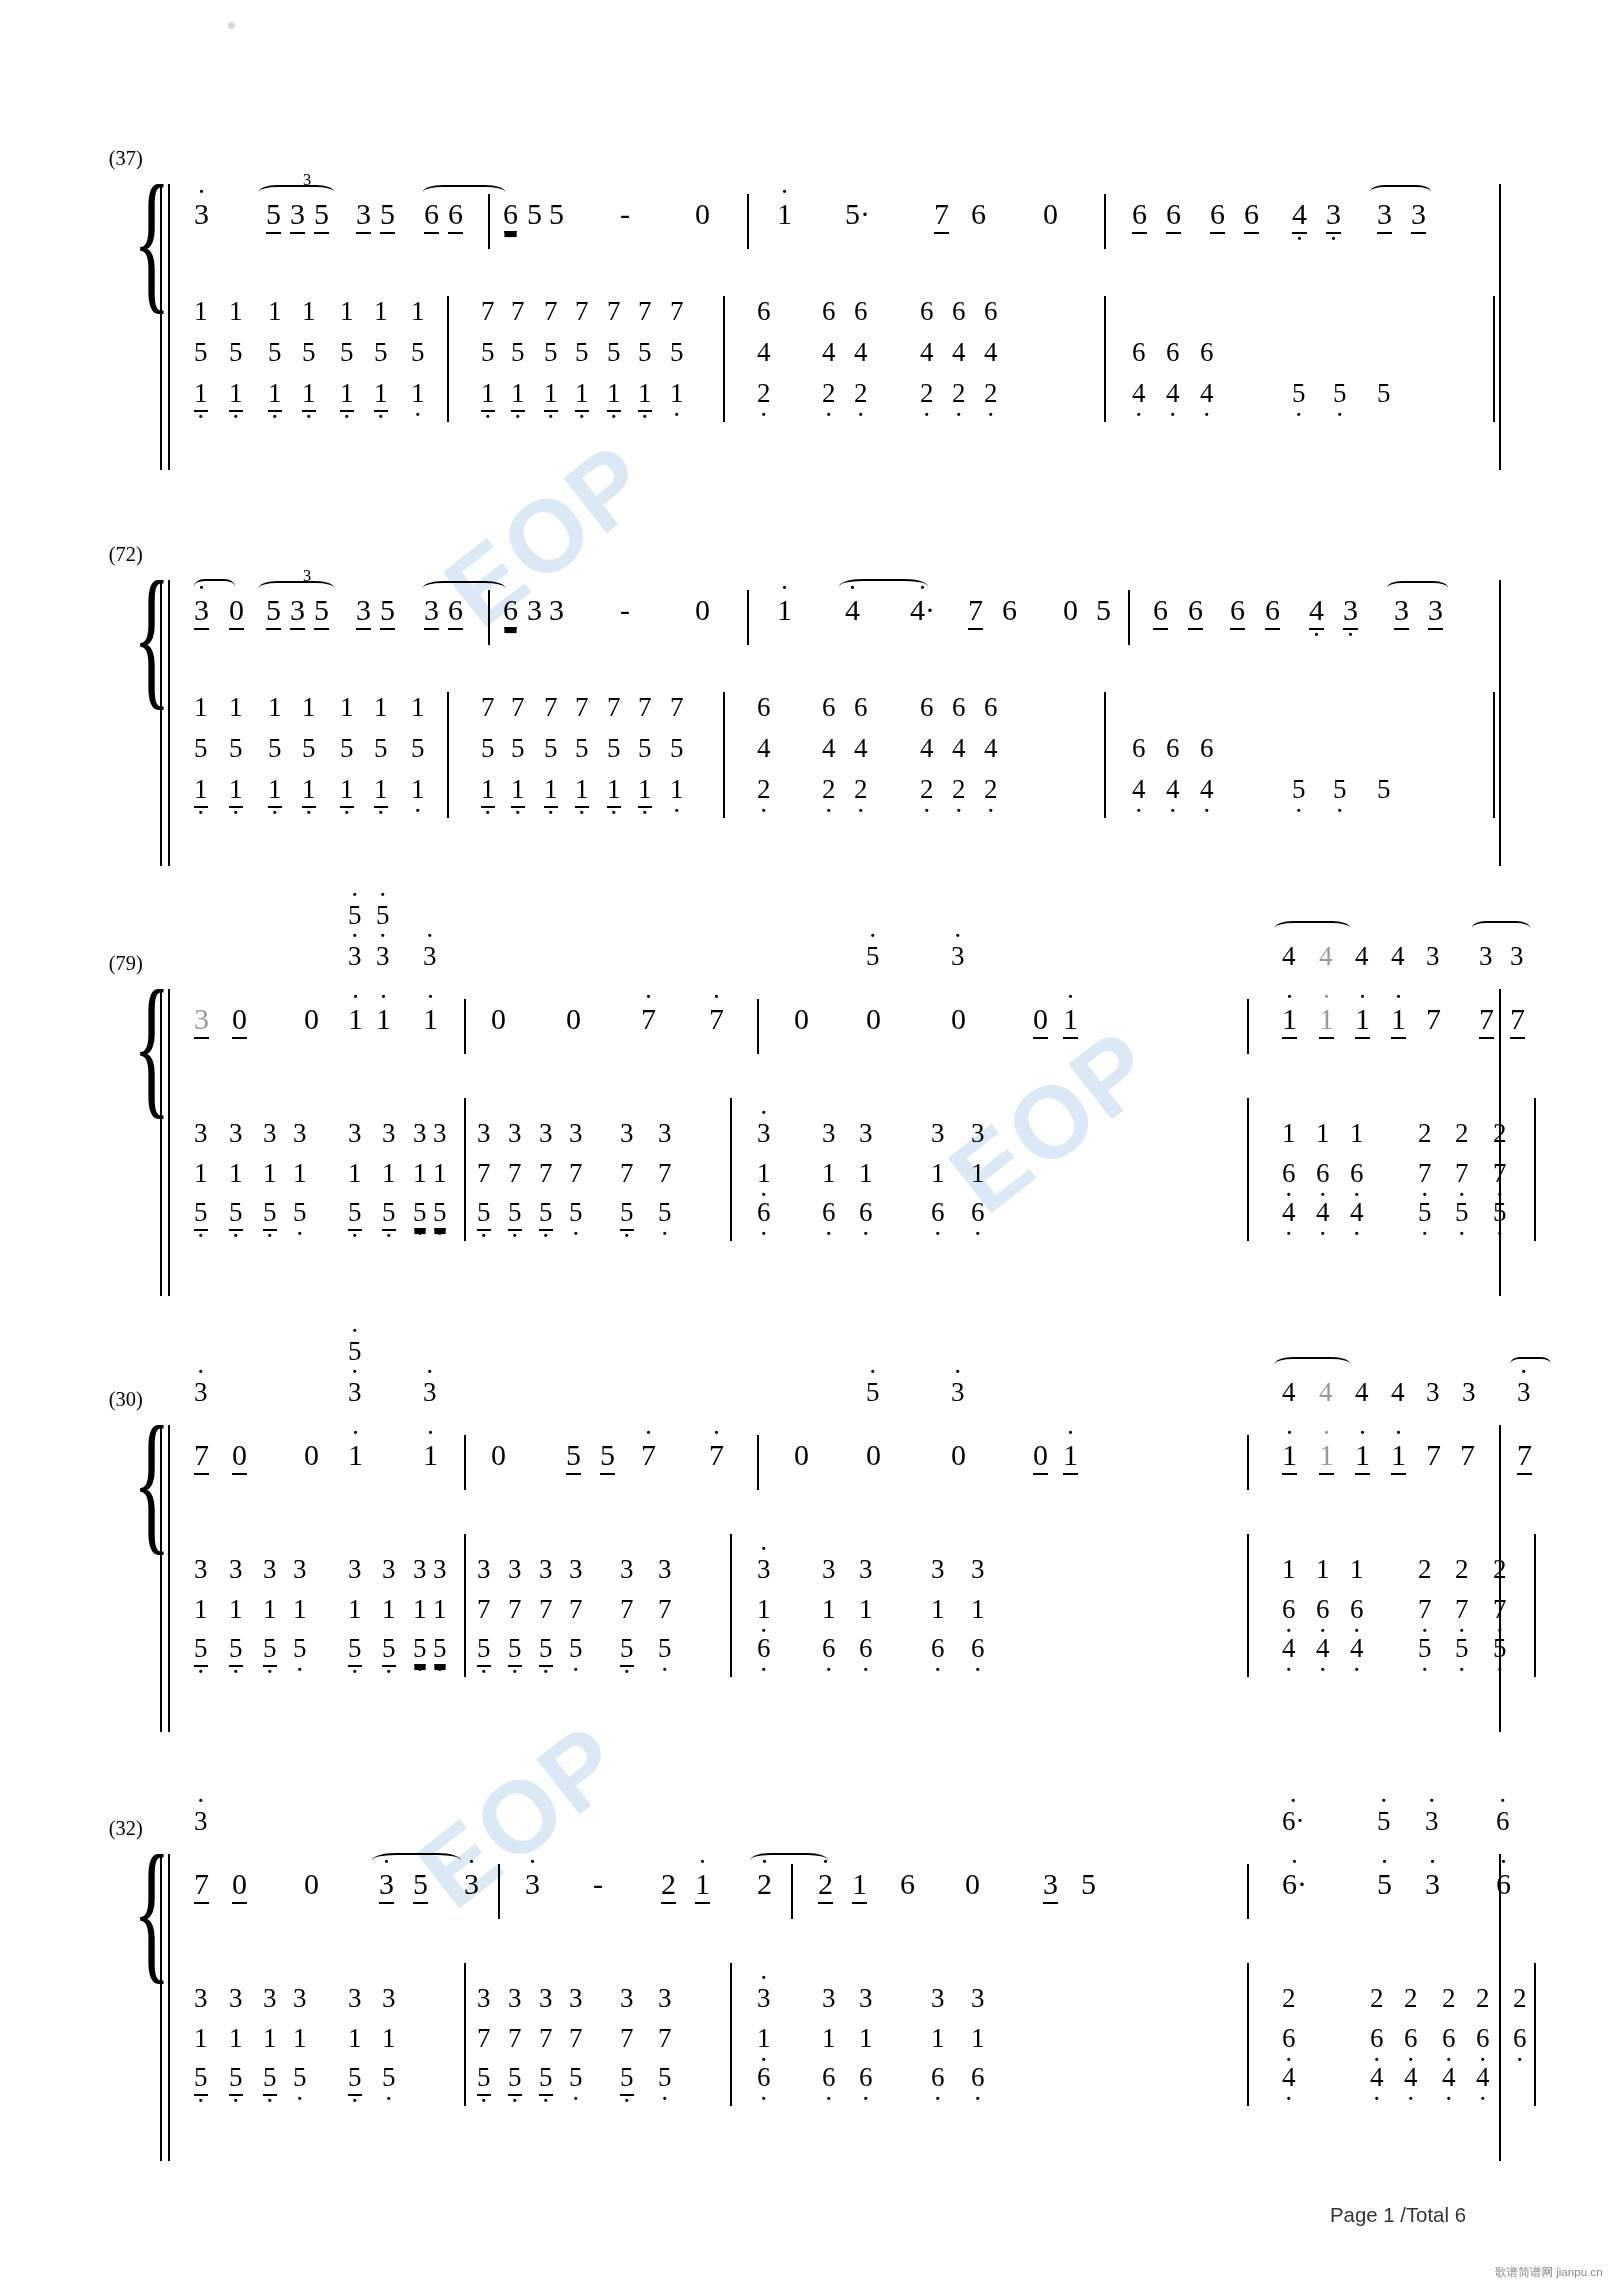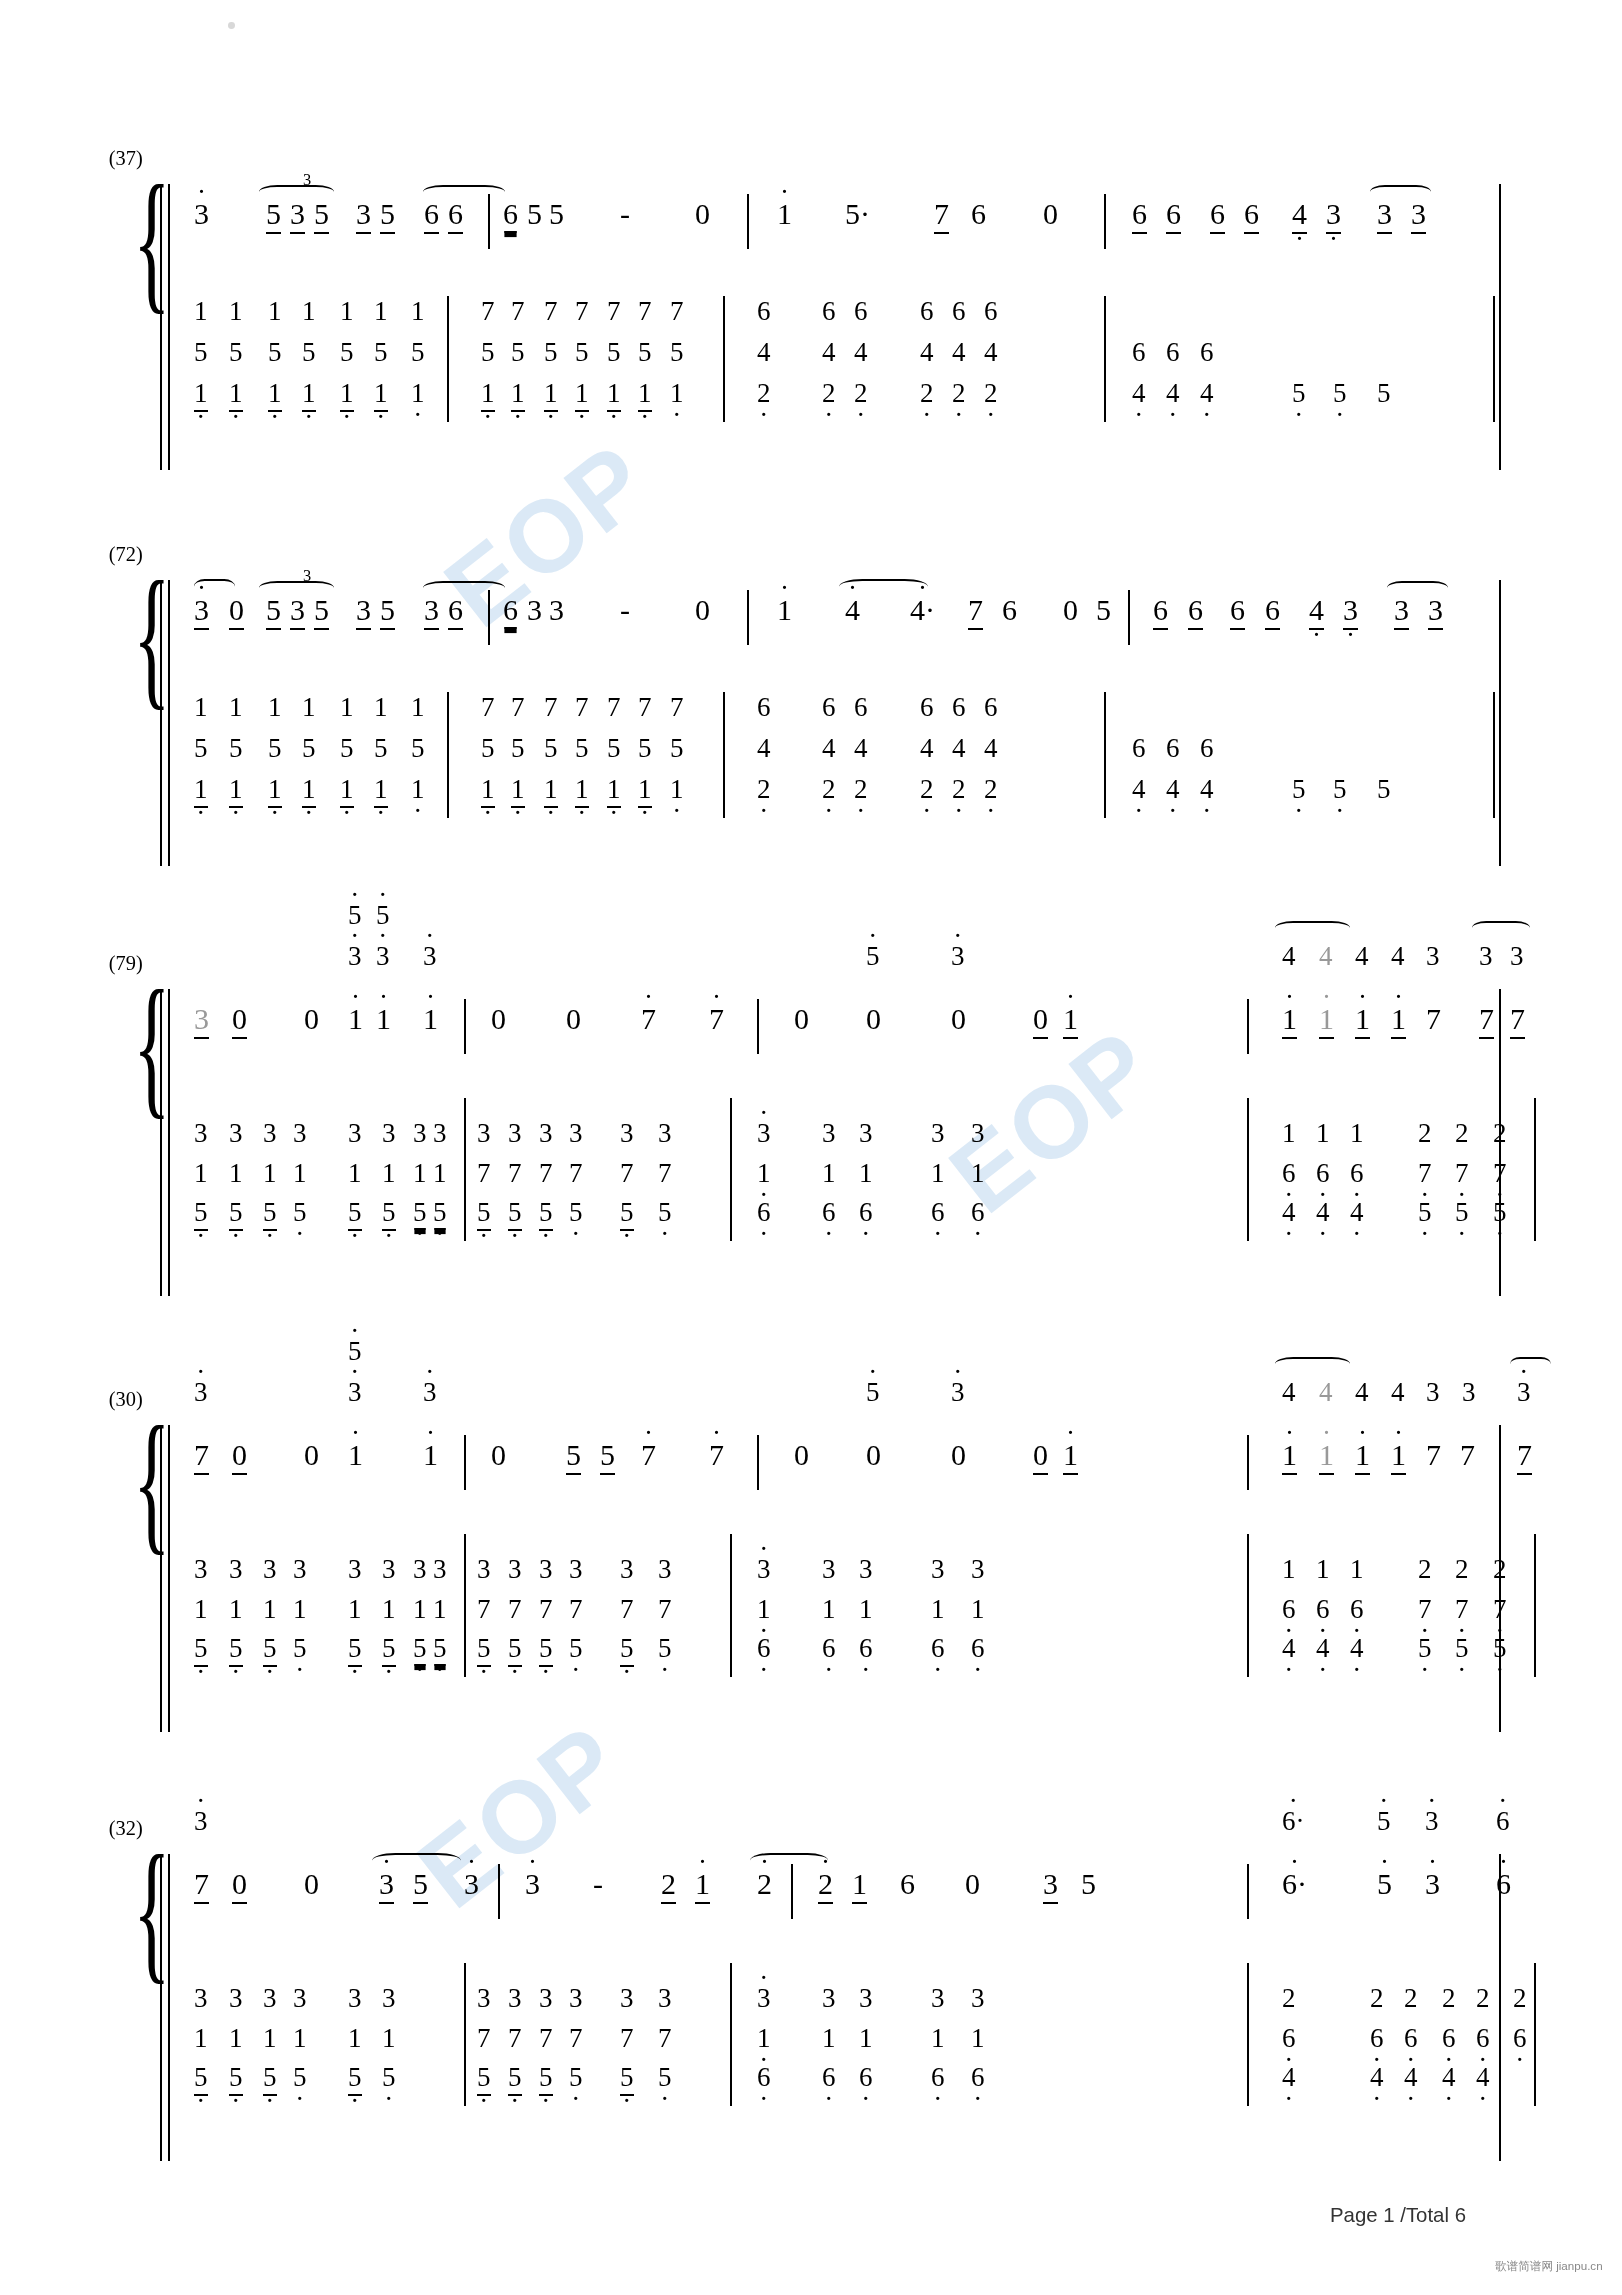--- a/index.html
+++ b/index.html
@@ -136,21 +136,21 @@
     position: absolute;
     right: 157px;
     bottom: 68px;
     font-size: 20.4px;
     font-family: "Liberation Sans", sans-serif;
     color: #333;
   }
   .corner {
     position: absolute;
     right: 20.4px;
-    bottom: 21px;
+    bottom: 15px;
     font-size: 11.6px;
     font-family: "Liberation Sans", sans-serif;
     color: #888;
   }
   .topmark {
     position: absolute;
     left: 228px;
     top: 22px;
     width: 6.8px;
     height: 6.8px;

